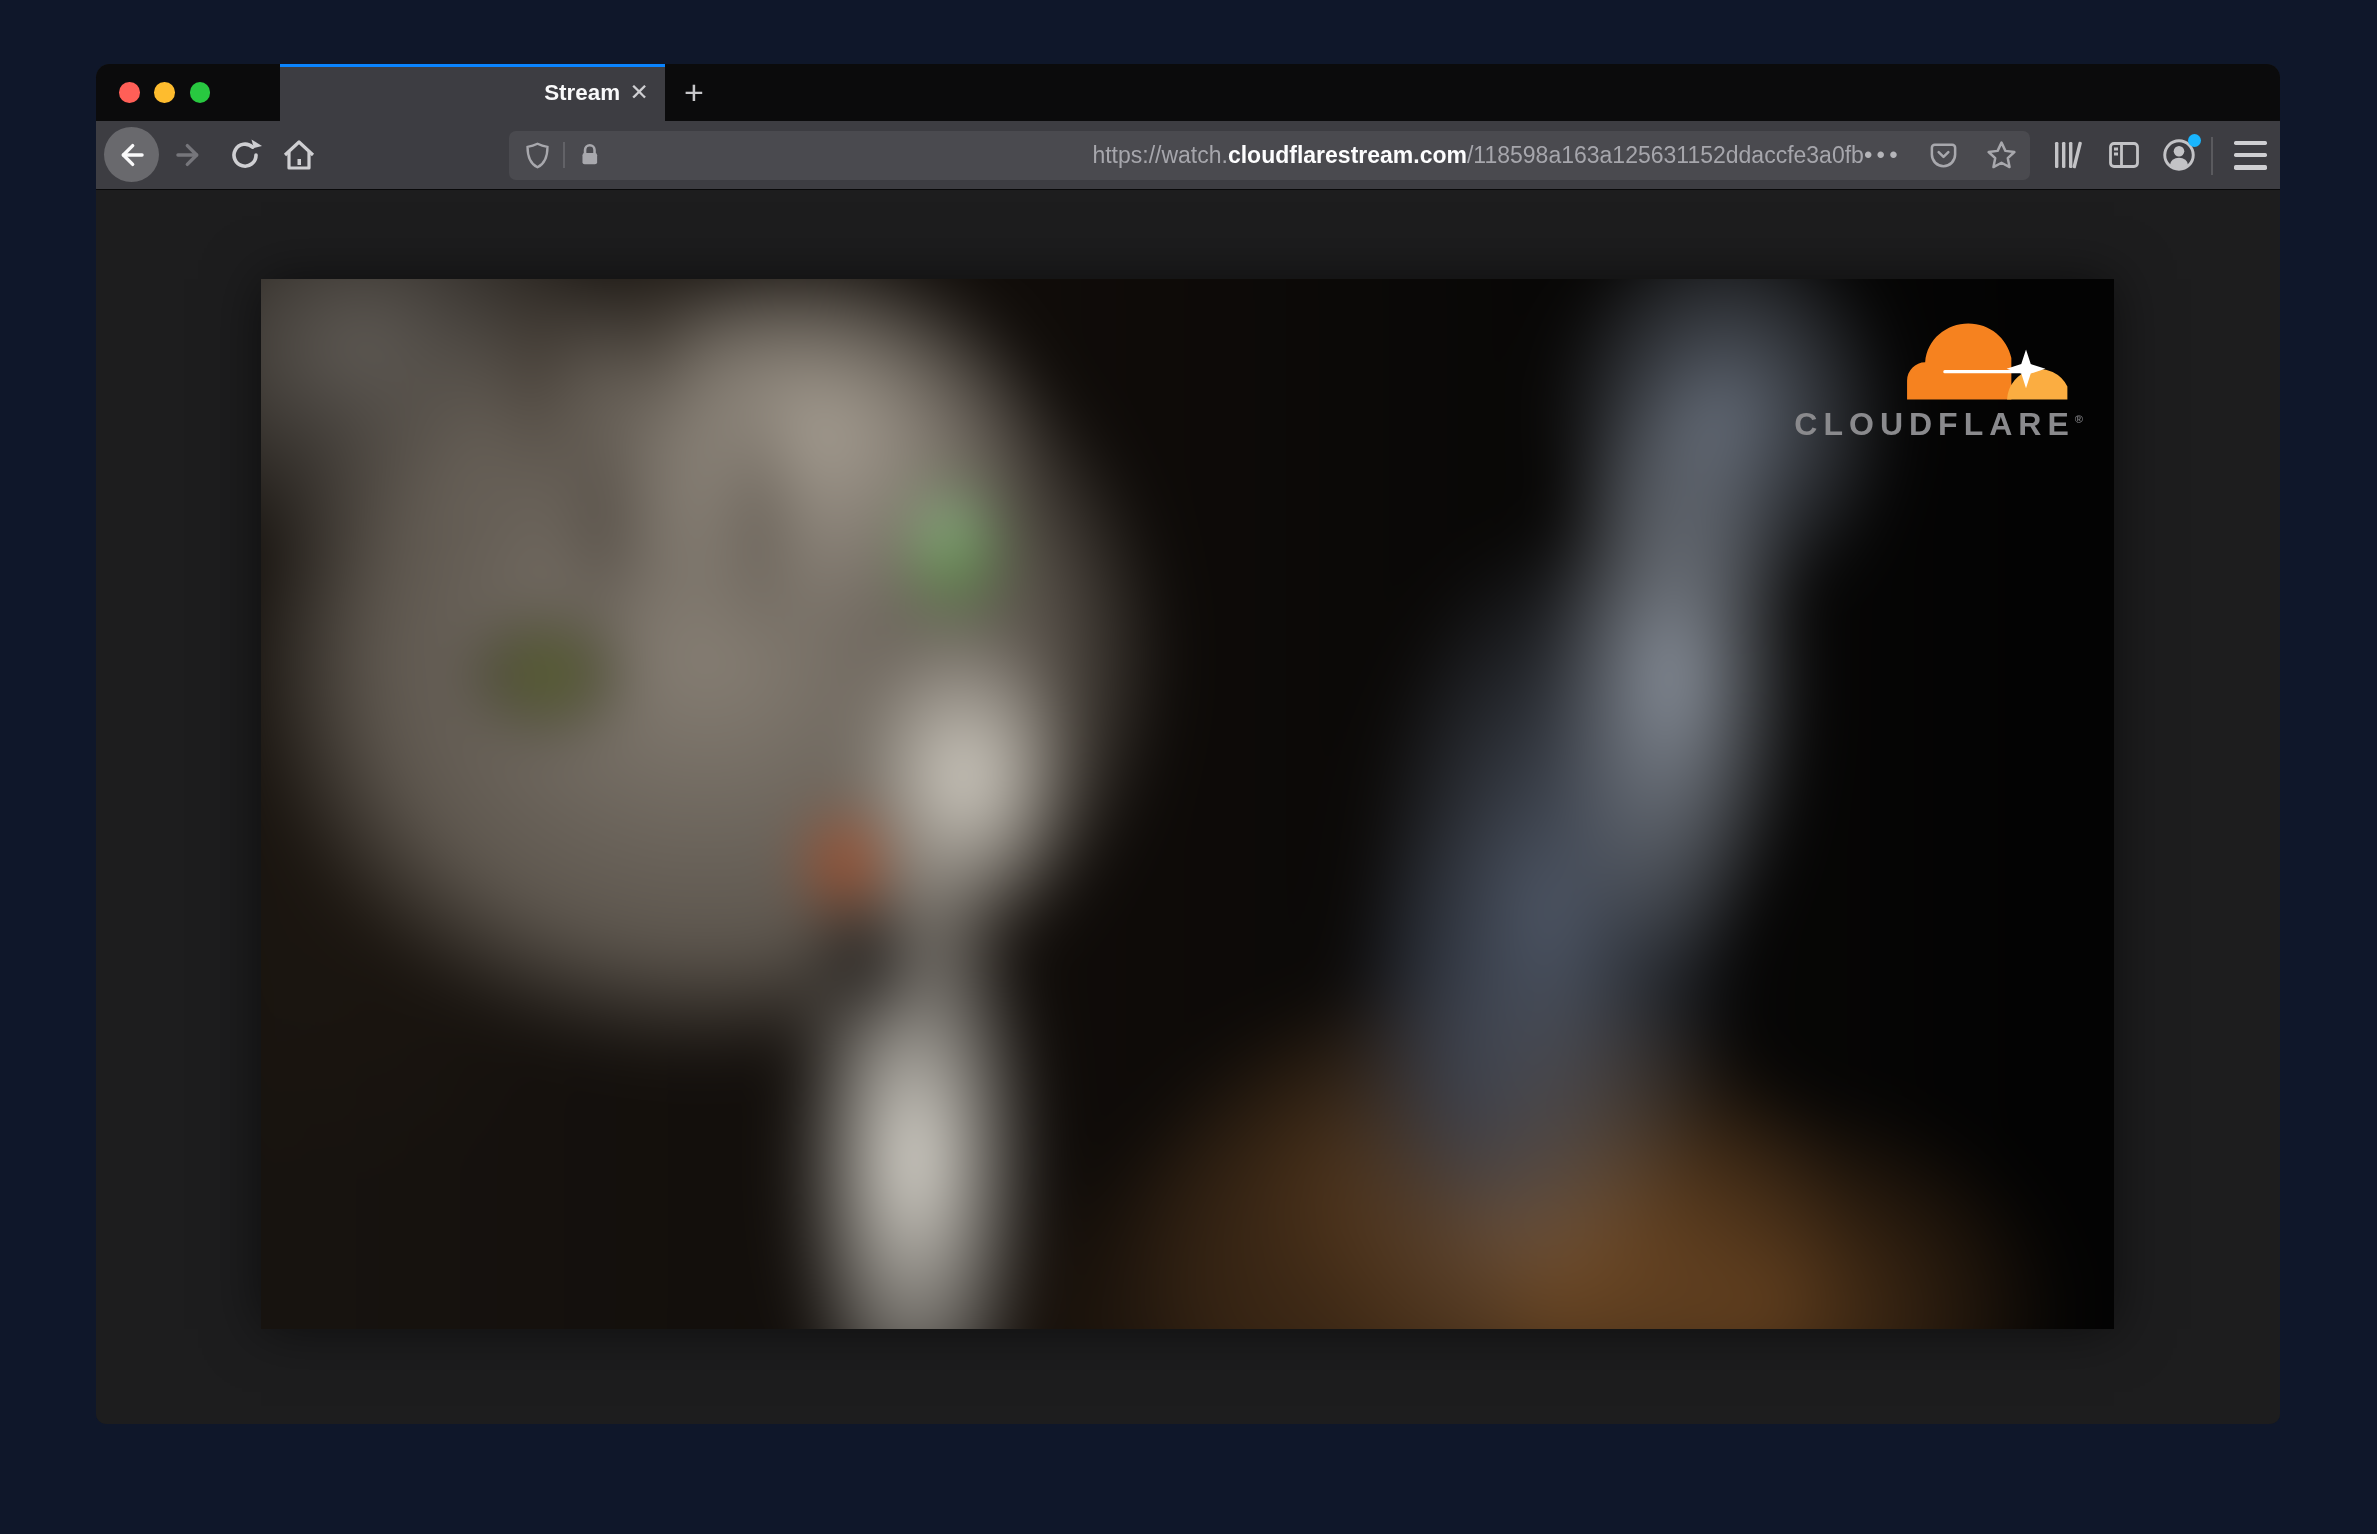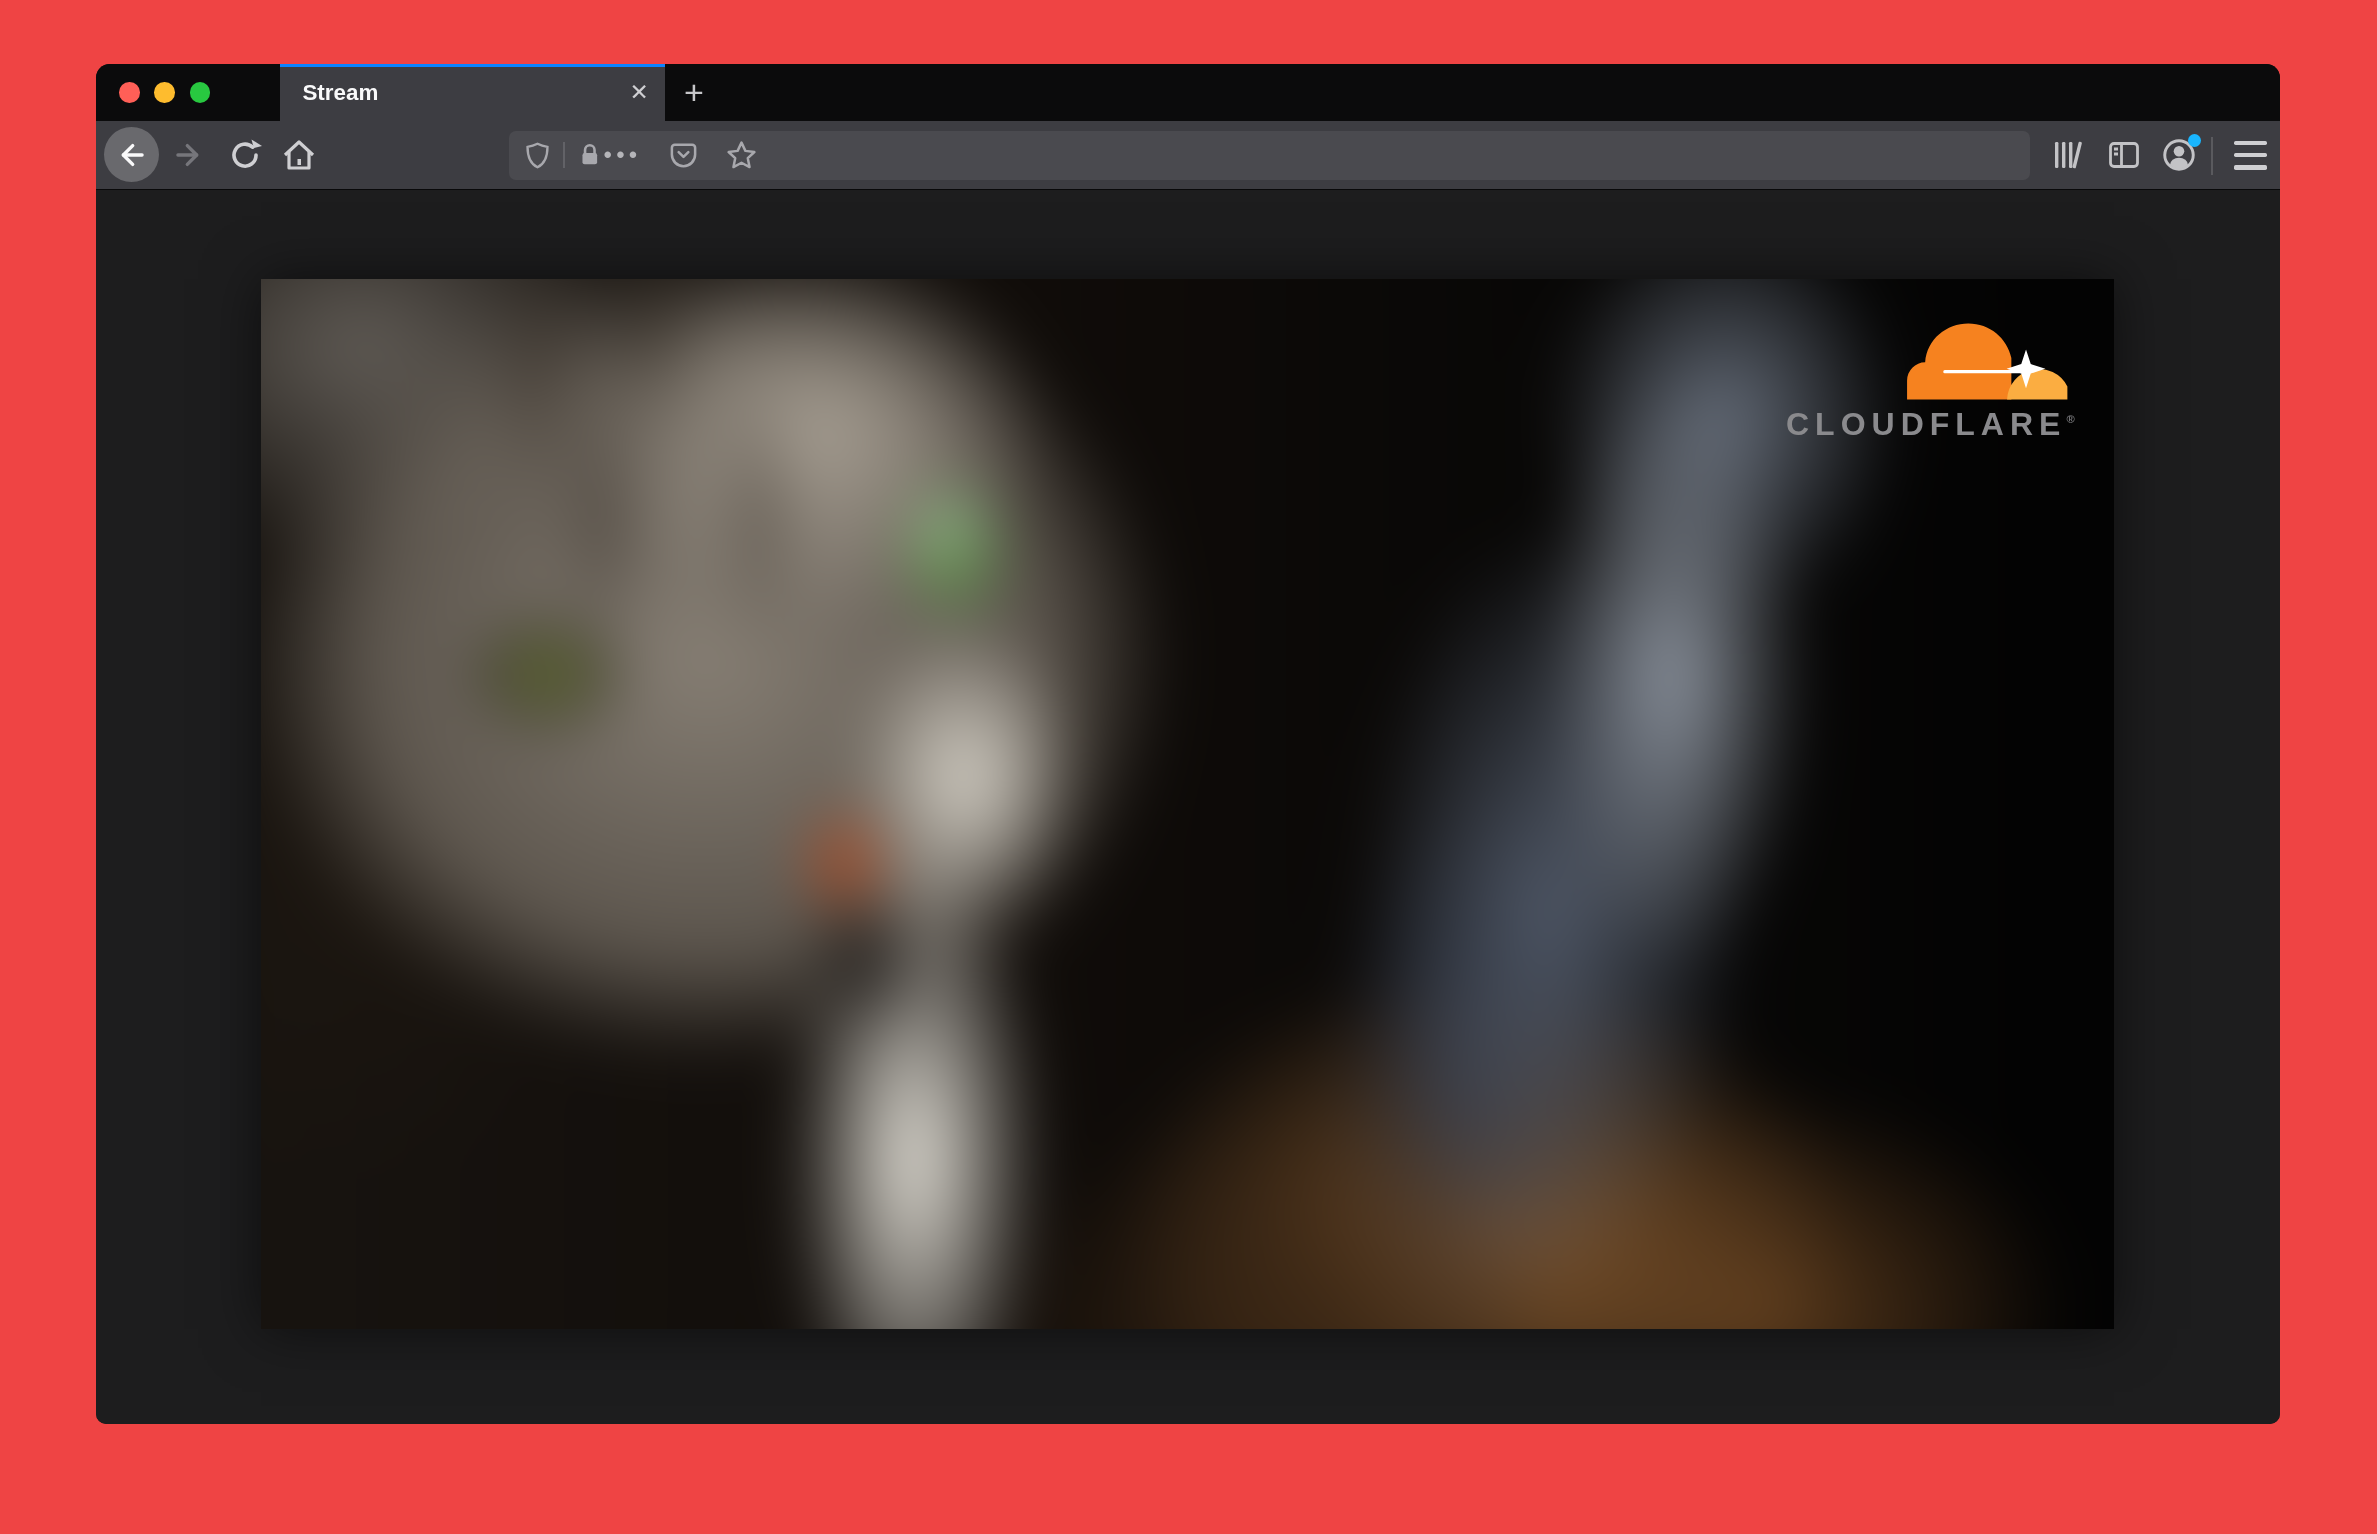--- a/index.html
+++ b/index.html
@@ -7,21 +7,21 @@
     --traffic-red:#ff5f57;
     --traffic-yellow:#febc2e;
     --traffic-green:#28c840;
     --cloudflare-orange:#f6821f;
     --cloudflare-orange-light:#fbad41;
     --notification-dot:#19b5fe;
   }
   *{box-sizing:border-box;margin:0;padding:0;}
   html,body{width:2377px;height:1534px;overflow:hidden;background:#000;
     font-family:"Liberation Sans",sans-serif;}
-  .screen{position:absolute;inset:0;background:#ef4444;}
+  .screen{position:absolute;inset:0;background:#0f172a;text-align:right;}
 
   
   .window{position:absolute;left:96px;top:64px;width:2184px;height:1360px;
     background:#1d1d1e;border-radius:13.8px 13.8px 10.3px 10.3px;overflow:hidden;}
 
   
   .titlebar{position:absolute;left:0;top:0;right:0;height:57px;background:#0b0b0c;}
   .traffic{position:absolute;left:23px;top:18px;display:flex;gap:14.7px;}
   .light{width:20.7px;height:20.7px;border-radius:50%;}
   .light.red{background:var(--traffic-red);}
@@ -185,20 +185,23 @@
             <path d="M16 3 C20 5 24 6 27 6.5 C27 17.5 23 25.5 16 29 C9 25.5 5 17.5 5 6.5 C8 6 12 5 16 3 Z"></path>
           </svg>
         </span>
         <span class="divider"></span>
         <span class="url-icon">
           <svg width="27.6" height="27.6" viewBox="0 0 32 32">
             <path d="M10.5 15 V10.5 a5.5 5.5 0 0 1 11 0 V15" fill="none" stroke="currentColor" stroke-width="3"></path>
             <rect x="7.5" y="14" width="17" height="13" rx="2.5" fill="currentColor"></rect>
           </svg>
         </span>
+        <span class="url-text">
+          <span class="url-dim">https://watch.</span><span class="url-domain">cloudflarestream.com</span><span class="url-dim">/118598a163a125631152ddaccfe3a0fb</span>
+        </span>
         <span class="url-actions">
           <span class="ellipsis"><span>•••</span></span>
           <span class="url-icon">
             <span>
               <svg width="31" height="31" viewBox="0 0 32 32" fill="none" stroke="currentColor" stroke-width="2.6" stroke-linejoin="round" stroke-linecap="round">
                 <path d="M7 5 h18 a3 3 0 0 1 3 3 v7 a12 12 0 0 1 -24 0 v-7 a3 3 0 0 1 3-3 z"></path>
                 <path d="M11 12.5 l5 5 5-5"></path>
               </svg>
             </span>
           </span>

